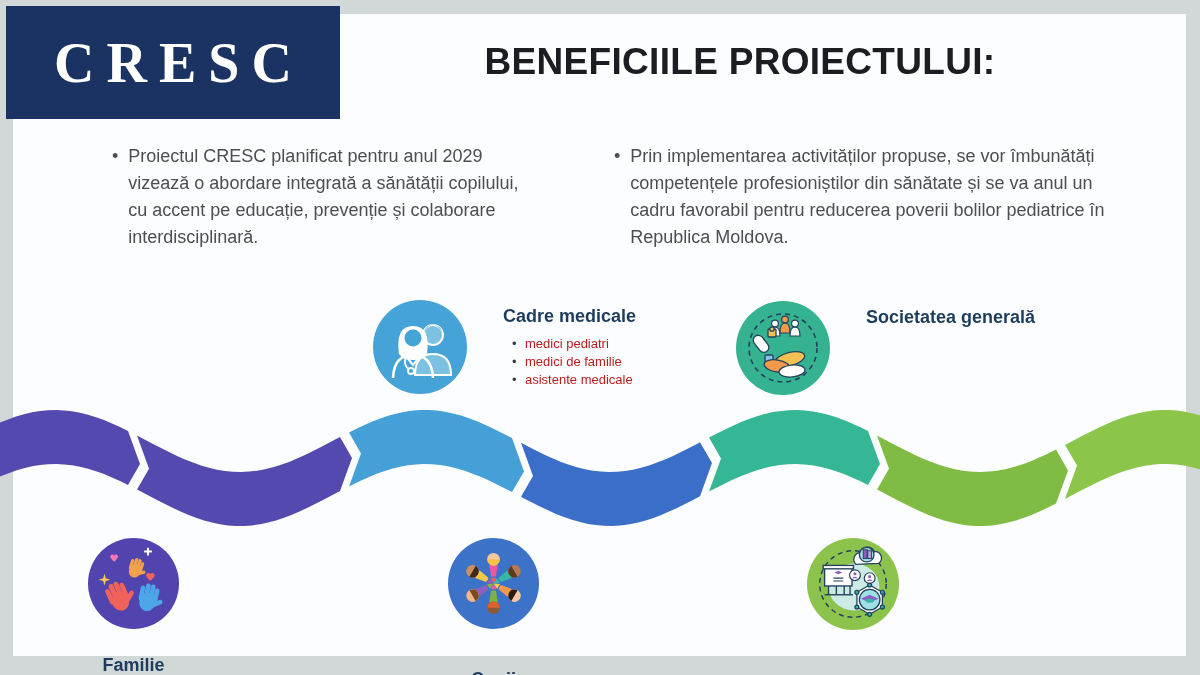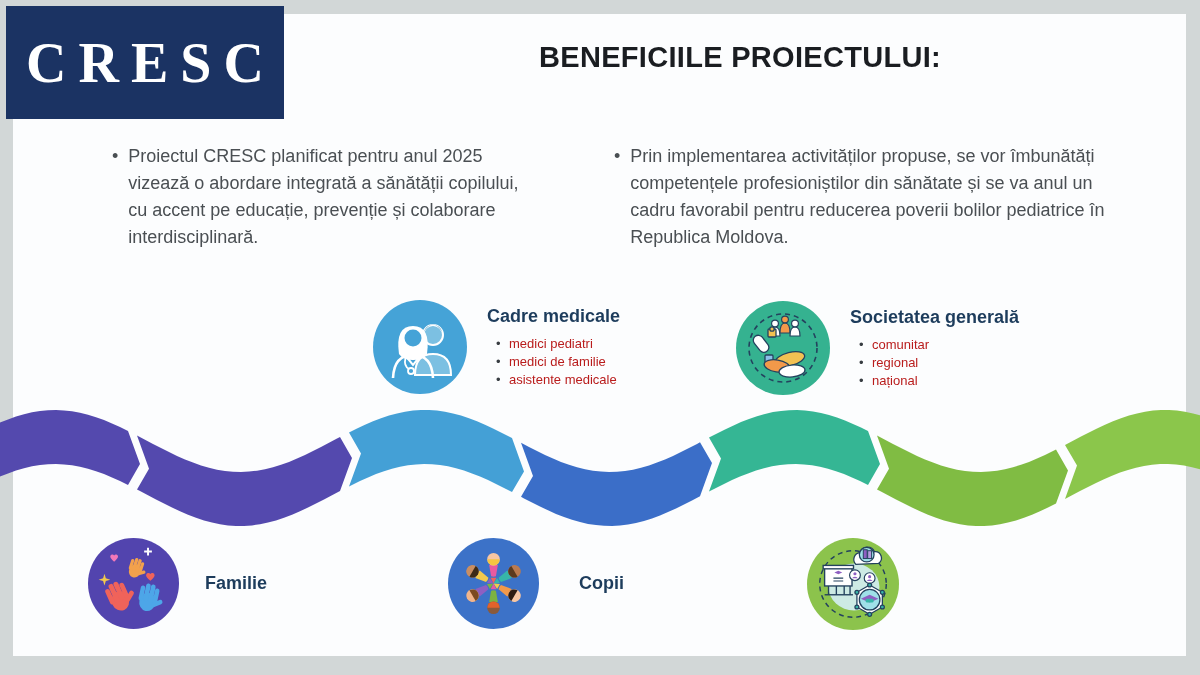--- a/index.html
+++ b/index.html
@@ -1,40 +1,40 @@
 <!DOCTYPE html>
 <html style="--frame: #d2d7d7; --card: #fcfdfe; --logo_bg: #1b3363; --title_text: #1a1d21; --body_text: #4a4f53; --heading_text: #1d3c5c;"><head>
 <meta charset="utf-8">
 <style>
   html,body{margin:0;padding:0;background:#9aa0a0;}
   .frame{position:relative;width:1200px;height:675px;background:var(--frame,#d2d7d7);
          overflow:hidden;font-family:"Liberation Sans",sans-serif;}
   .card{position:absolute;left:13px;top:14px;width:1173px;height:642px;background:var(--card,#fcfdfe);}
-  .logo-box{position:absolute;left:6px;top:6px;width:278px;height:113px;background:var(--logo_bg,#1b3363);
+  .logo-box{position:absolute;left:6px;top:6px;width:334px;height:113px;background:var(--logo_bg,#1b3363);
             display:flex;align-items:center;justify-content:center;}
   .logo-text{color:#ffffff;font-family:"Liberation Serif","DejaVu Serif",serif;font-weight:700;
              font-size:56px;letter-spacing:12px;padding-left:12px;line-height:1;}
   .title{position:absolute;left:340px;top:41px;width:800px;margin:0;text-align:center;
-         font-size:29px;font-weight:900;letter-spacing:.3px;color:var(--title_text,#1a1d21);}
+         font-size:37px;font-weight:900;letter-spacing:.3px;color:var(--title_text,#1a1d21);}
   .para{position:absolute;display:flex;gap:10px;color:var(--body_text,#4a4f53);
         font-size:18px;line-height:27px;}
   .para .dot{flex:0 0 auto;font-size:18px;line-height:27px;}
   .para p{margin:0;}
   .para-left{left:112px;top:143px;width:412px;}
   .para-right{left:614px;top:143px;width:500px;}
 
-  .group-top{position:absolute;display:flex;align-items:flex-start;gap:20px;}
+  .group-top{position:absolute;display:flex;align-items:flex-start;gap:36px;}
   .group-top .badge{flex:0 0 auto;}
   .g-col{display:flex;flex-direction:column;}
   .g-head{font-size:18px;font-weight:700;color:var(--heading_text,#1d3c5c);margin-top:6px;}
   ul.g-items{list-style:none;margin:9px 0 0 0;padding:0 0 0 22px;}
   ul.g-items li{position:relative;font-size:13px;line-height:15.5px;margin-bottom:2.5px;color:#b91c1c;}
   ul.g-items li::before{content:"•";position:absolute;left:-13px;top:0;font-size:13px;color:#383d42;}
 
-  .group-bottom{position:absolute;display:flex;align-items:center;gap:26px;}
+  .group-bottom{position:absolute;display:flex;align-items:center;gap:26px;flex-direction:column;}
   .g-label{font-size:18px;font-weight:700;color:var(--heading_text,#1d3c5c);}
 
   .wave{position:absolute;left:0;top:400px;width:1200px;height:135px;}
   svg{display:block;}
 </style>
 </head>
 <body>
 
 <div class="frame">
   <div class="card"></div>
@@ -50,21 +50,21 @@
     </svg>
 
   <div class="logo-box">
     <span class="logo-text">CRESC</span>
   </div>
 
   <h1 class="title">BENEFICIILE PROIECTULUI:</h1>
 
   <div class="para para-left">
     <span class="dot">•</span>
-    <p>Proiectul CRESC planificat pentru anul 2025 vizează o abordare integrată a sănătății copilului, cu accent pe educație, prevenție și colaborare interdisciplinară.</p>
+    <p>Proiectul CRESC planificat pentru anul 2029 vizează o abordare integrată a sănătății copilului, cu accent pe educație, prevenție și colaborare interdisciplinară.</p>
   </div>
   <div class="para para-right">
     <span class="dot">•</span>
     <p>Prin implementarea activităților propuse, se vor îmbunătăți competențele profesioniștilor din sănătate și se va anul un cadru favorabil pentru reducerea poverii bolilor pediatrice în Republica Moldova.</p>
   </div>
 
   <div class="group-top" style="left:373px;top:300px;">
     <svg class="badge" width="94" height="94" viewBox="0 0 94 94">
       <circle cx="47" cy="47" r="47" fill="#45a3d7"></circle>
       <g>
@@ -116,25 +116,20 @@
         <g transform="rotate(9 41 65)">
             <ellipse cx="41" cy="65" rx="13" ry="6" fill="#f2994a"></ellipse>
           </g>
         <g transform="rotate(-5 56 70)">
             <ellipse cx="56" cy="70" rx="13" ry="6" fill="#ffffff"></ellipse>
           </g>
       </g>
     </svg>
     <div class="g-col">
       <div class="g-head">Societatea generală</div>
-      <ul class="g-items">
-        <li>comunitar</li>
-        <li>regional</li>
-        <li>național</li>
-      </ul>
     </div>
   </div>
 
   <div class="group-bottom" style="left:88px;top:538px;">
     <svg class="badge" width="91" height="91" viewBox="0 0 94 94">
       <circle cx="47" cy="47" r="47" fill="#5244ae"></circle>
       <g transform="translate(49 32) rotate(18) scale(0.75)" fill="#f2a14c">
         <ellipse cx="0" cy="3" rx="8" ry="9"></ellipse>
         <rect x="-9.3" y="-12" width="4.4" height="15" rx="2.2"></rect>
         <rect x="-4.6" y="-15" width="4.6" height="18" rx="2.3"></rect>

